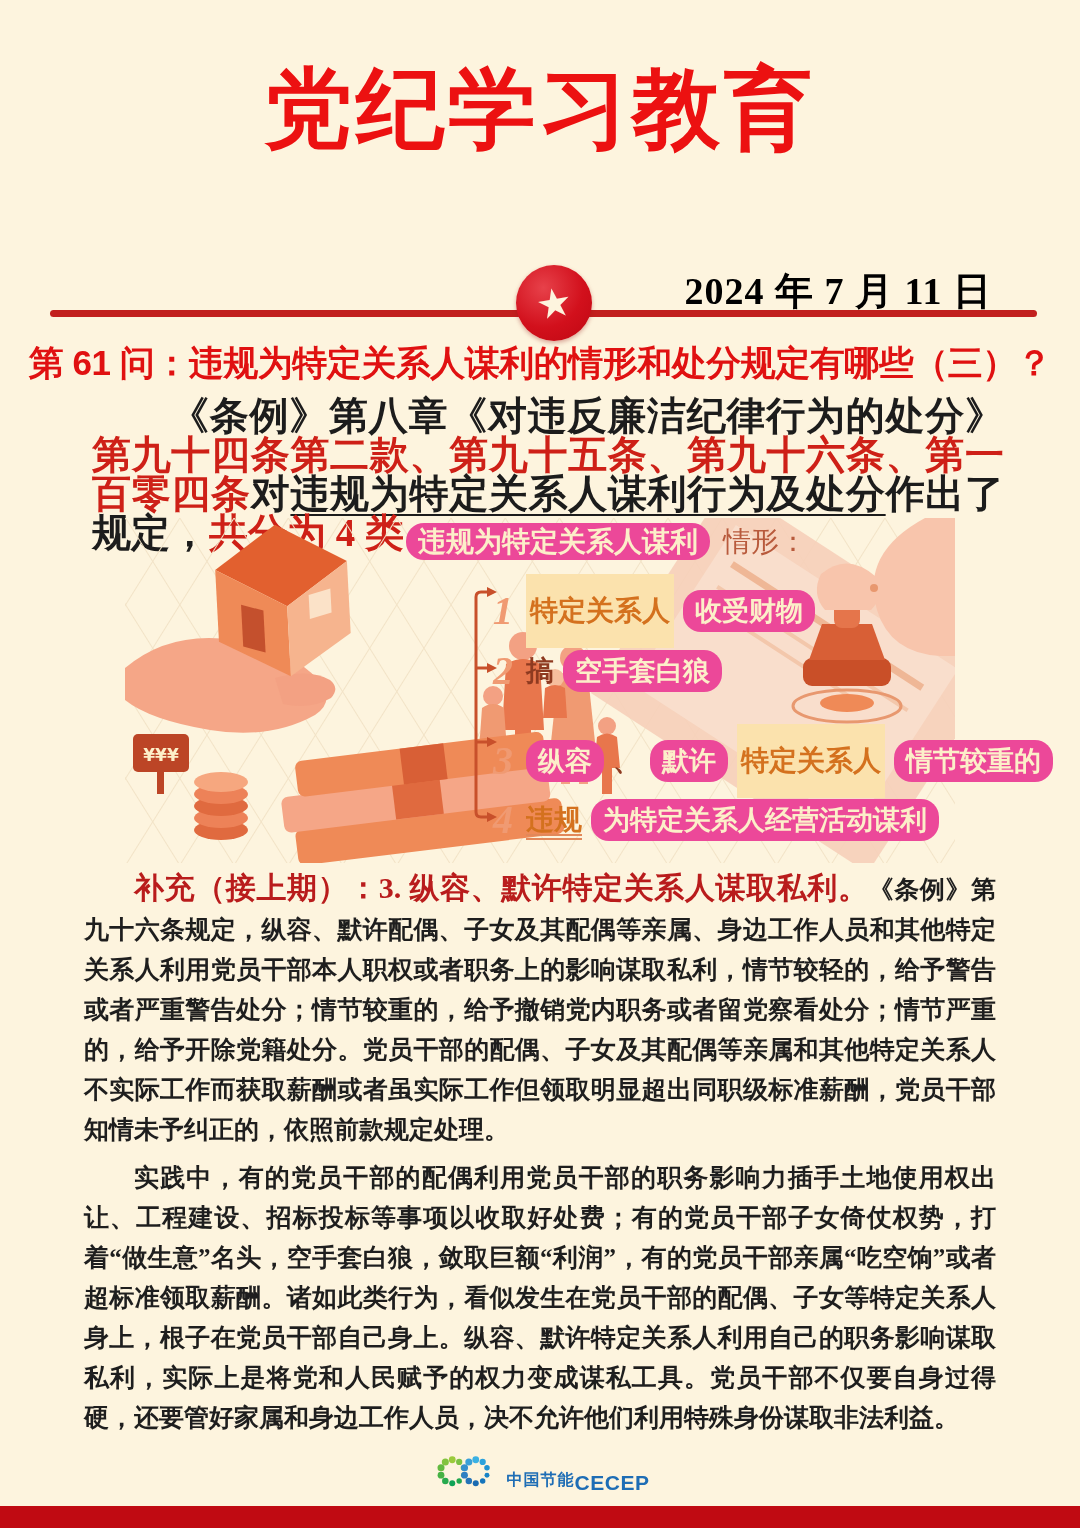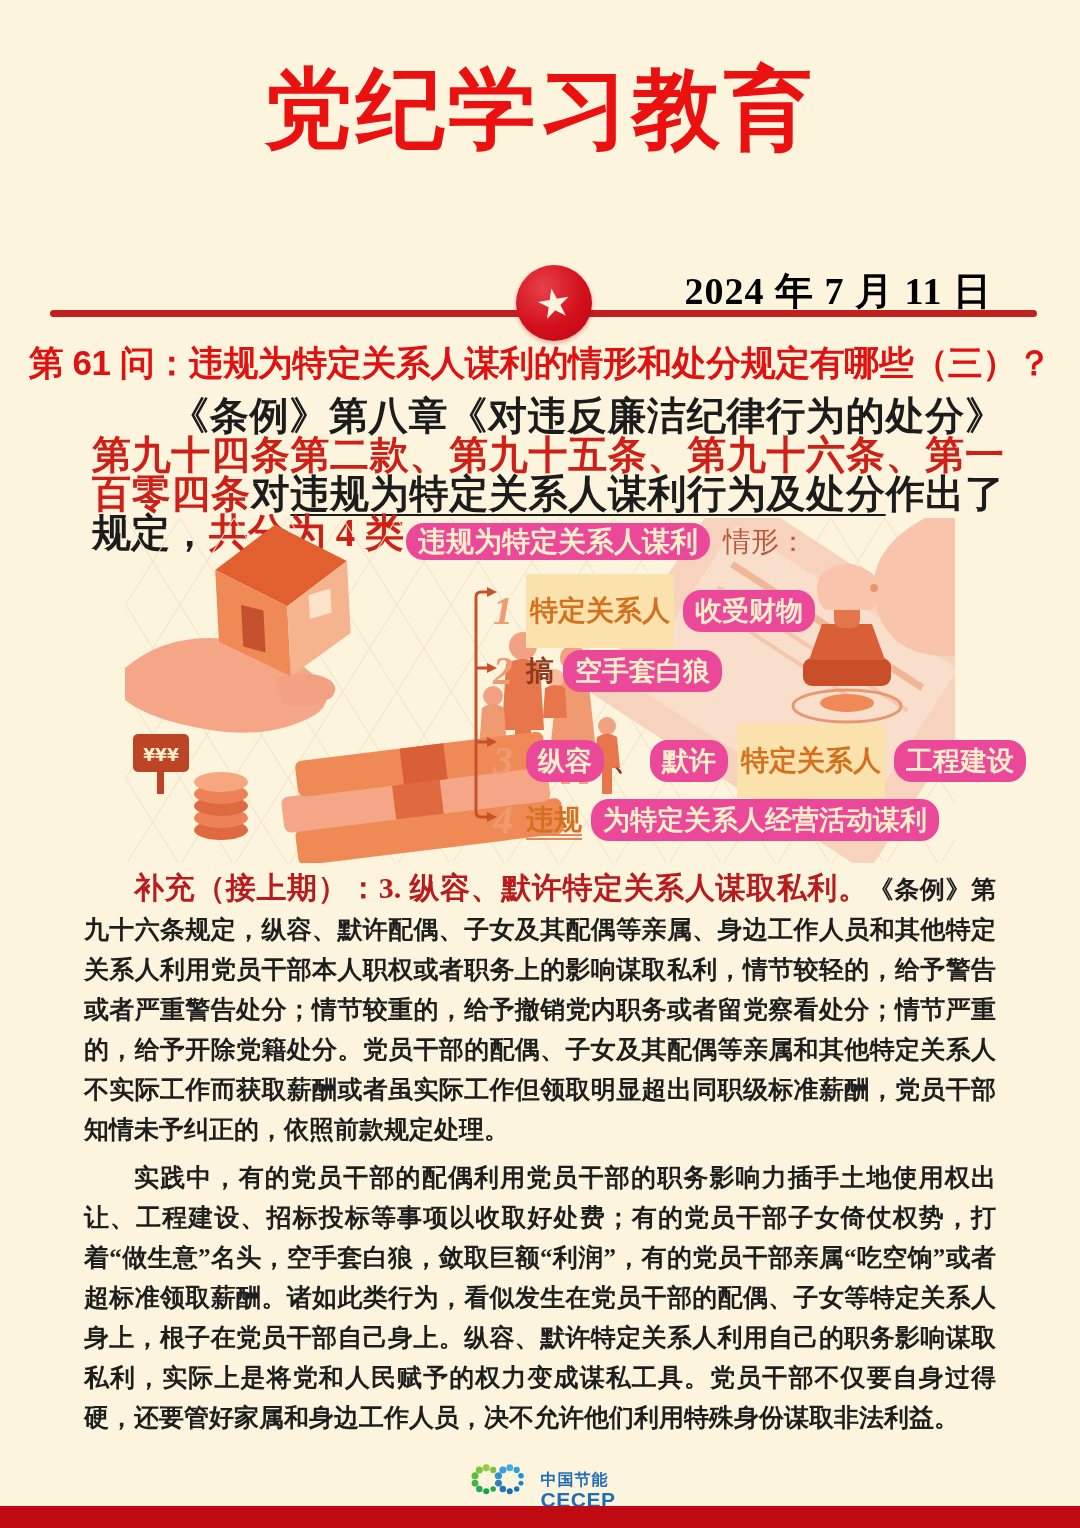--- a/index.html
+++ b/index.html
@@ -82,21 +82,21 @@
     font-size:25px;line-height:40px;color:#1E1E1E;font-weight:600;
     text-align:justify;
   }
   .body-text p{margin:0 0 8px 0;text-indent:2em;}
   .lead-red{color:#b91c1c;font-size:30px;font-weight:700;}
   
   .footer-logo{
     position:absolute;top:1448px;left:0;width:100%;
     display:flex;align-items:center;justify-content:center;gap:10px;
   }
-  .logo-text{display:flex;flex-direction:column;line-height:1.05;
+  .logo-text{display:flex;flex-direction:row;line-height:1.05;
     font-family:"Liberation Sans","DejaVu Sans",sans-serif;color:#1E6DB5;margin-top:24px;}
   .logo-zh{font-size:16px;font-weight:900;letter-spacing:1px;}
   .logo-en{font-size:21px;font-weight:900;letter-spacing:0.5px;}
   .bottom-bar{position:absolute;bottom:0;left:0;width:100%;height:22px;background:#C00A12;}
 </style>
 </head>
 <body>
 
 <div class="page">
 
@@ -221,21 +221,21 @@
       <span class="d-num">2</span>
       <span class="d-plain">搞</span>
       <span class="d-box">空手套白狼</span>
     </div>
     <div class="d-row row3">
       <span class="d-num">3</span>
       <span class="d-box">纵容</span>
       <span class="d-plain">、</span>
       <span class="d-box">默许</span>
       <span class="d-hl">特定关系人</span>
-      <span class="d-box">工程建设</span>
+      <span class="d-box">情节较重的</span>
     </div>
     <div class="d-row row4">
       <span class="d-num">4</span>
       <span class="d-uo">违规</span>
       <span class="d-box">为特定关系人经营活动谋利</span>
     </div>
   </div>
 
   <div class="body-text">
     <p><span class="lead-red">补充（接上期）：3. 纵容、默许特定关系人谋取私利。</span><span>《条例》第九十六条规定，纵容、默许配偶、子女及其配偶等亲属、身边工作人员和其他特定关系人利用党员干部本人职权或者职务上的影响谋取私利，情节较轻的，给予警告或者严重警告处分；情节较重的，给予撤销党内职务或者留党察看处分；情节严重的，给予开除党籍处分。党员干部的配偶、子女及其配偶等亲属和其他特定关系人不实际工作而获取薪酬或者虽实际工作但领取明显超出同职级标准薪酬，党员干部知情未予纠正的，依照前款规定处理。</span></p>

